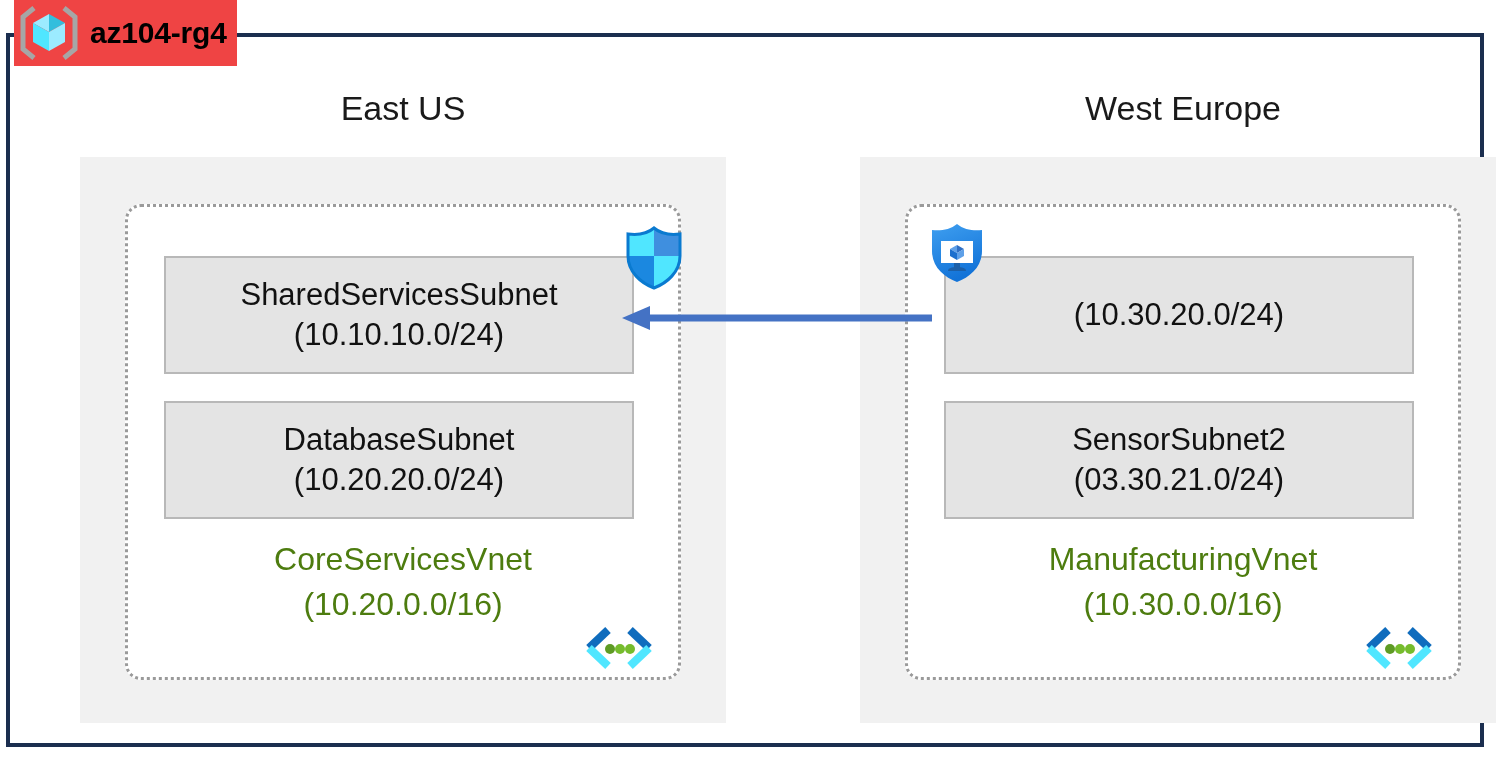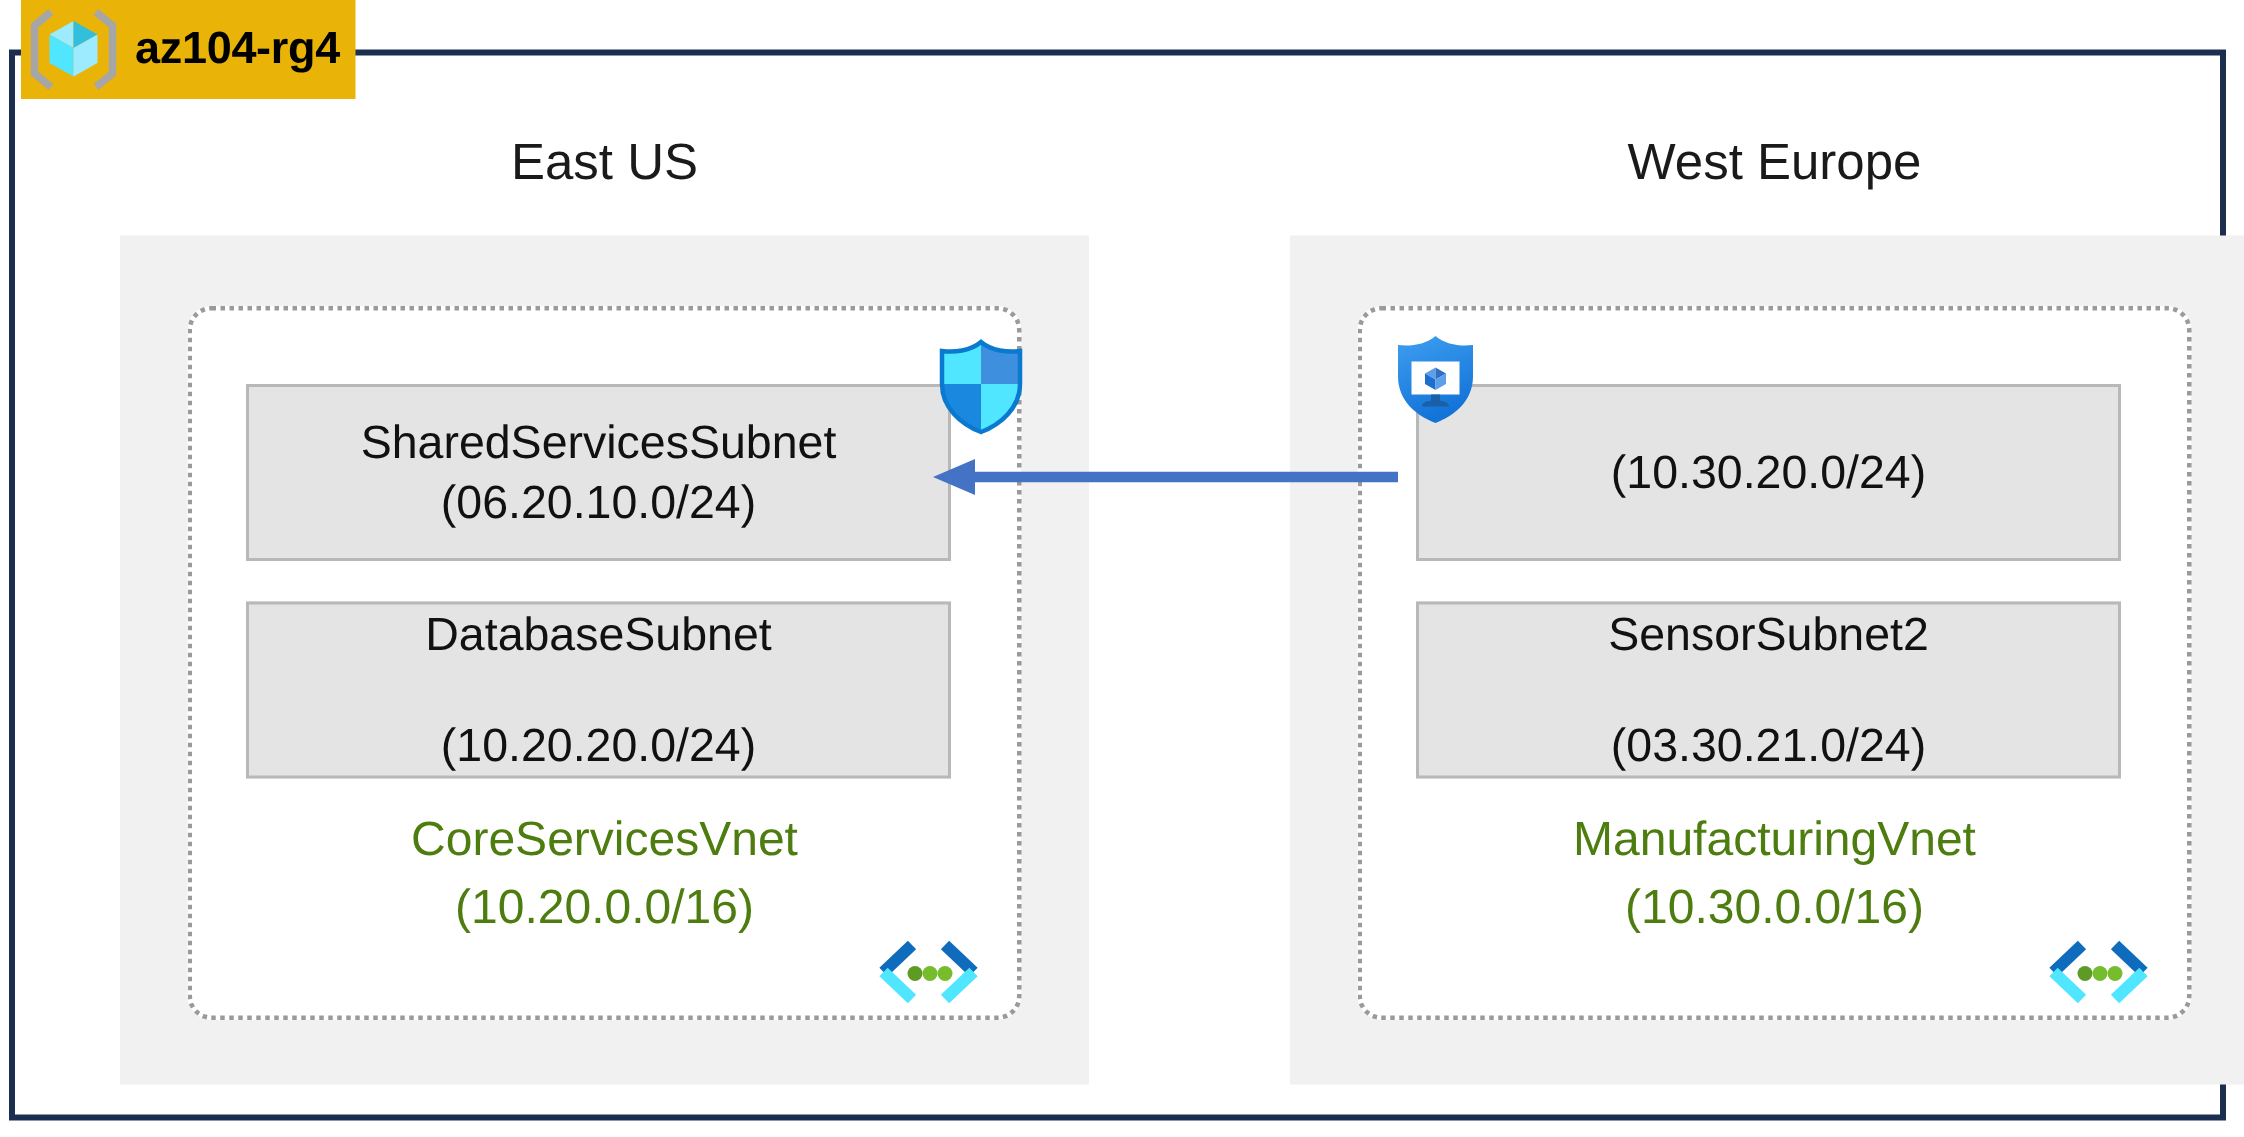--- a/index.html
+++ b/index.html
@@ -33,21 +33,21 @@
     background: transparent;
   }
 
   
   .rg-title-notch {
     position: absolute;
     left: 14px;
     top: 0px;
     height: 66px;
     padding: 0 10px 0 4px;
-    background: #eab308;
+    background: #ef4444;
     display: flex;
     align-items: center;
     gap: 10px;
     z-index: 4;
   }
   .rg-title-text {
     font-size: 30px;
     font-weight: bold;
     color: #000000;
     letter-spacing: -0.2px;
@@ -118,21 +118,21 @@
     background: #e4e4e4;
     border: 2px solid #b8b8b8;
     box-sizing: border-box;
     display: flex;
     flex-direction: column;
     align-items: center;
     justify-content: center;
     z-index: 2;
   }
   .subnet.s1 { top: 49px; }
-  .subnet.s2 { top: 194px; justify-content: space-between; }
+  .subnet.s2 { top: 194px; }
 
   .subnet-name,
   .subnet-cidr {
     font-size: 31px;
     color: #111111;
     line-height: 40px;
     text-align: center;
     white-space: nowrap;
   }
 
@@ -220,21 +220,21 @@
   <div class="regions">
 
     <div class="region east">
       <div class="region-title">East US</div>
       <div class="region-box">
 
         <div class="vnet">
 
           <div class="subnet s1">
             <div class="subnet-name">SharedServicesSubnet</div>
-            <div class="subnet-cidr">(06.20.10.0/24)</div>
+            <div class="subnet-cidr">(10.10.10.0/24)</div>
           </div>
 
           <div class="subnet s2">
             <div class="subnet-name">DatabaseSubnet</div>
             <div class="subnet-cidr">(10.20.20.0/24)</div>
           </div>
 
           <div class="vnet-caption">
             <div class="vnet-name">CoreServicesVnet</div>
             <div class="vnet-cidr">(10.20.0.0/16)</div>

